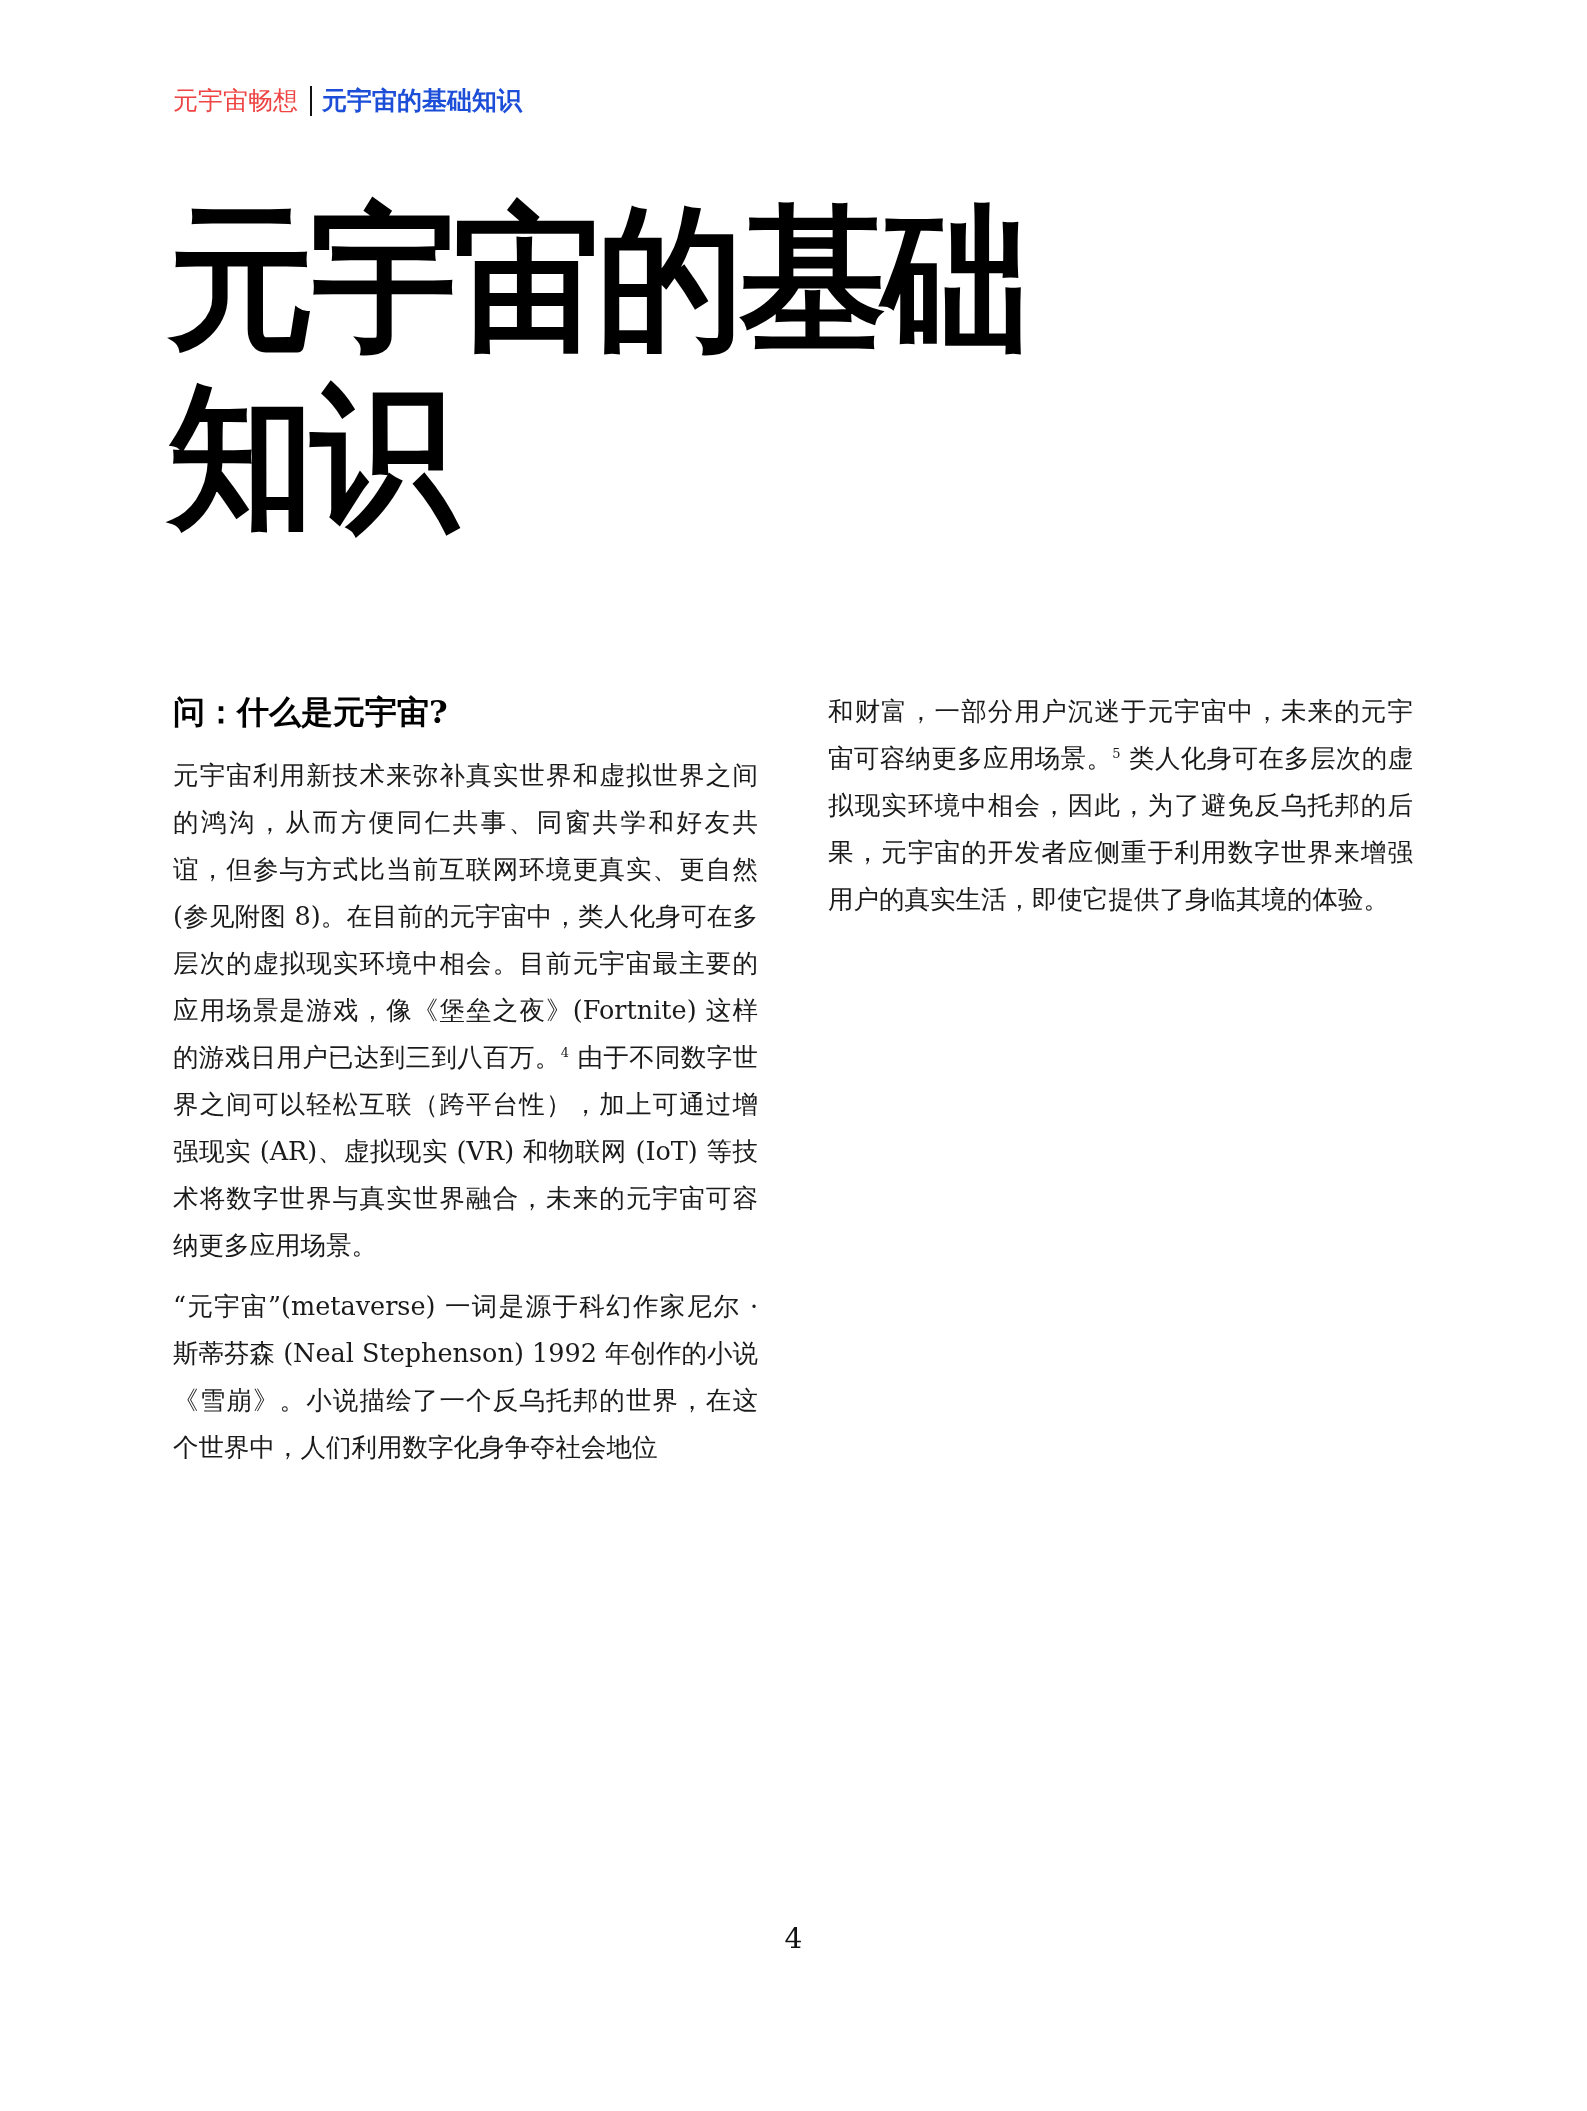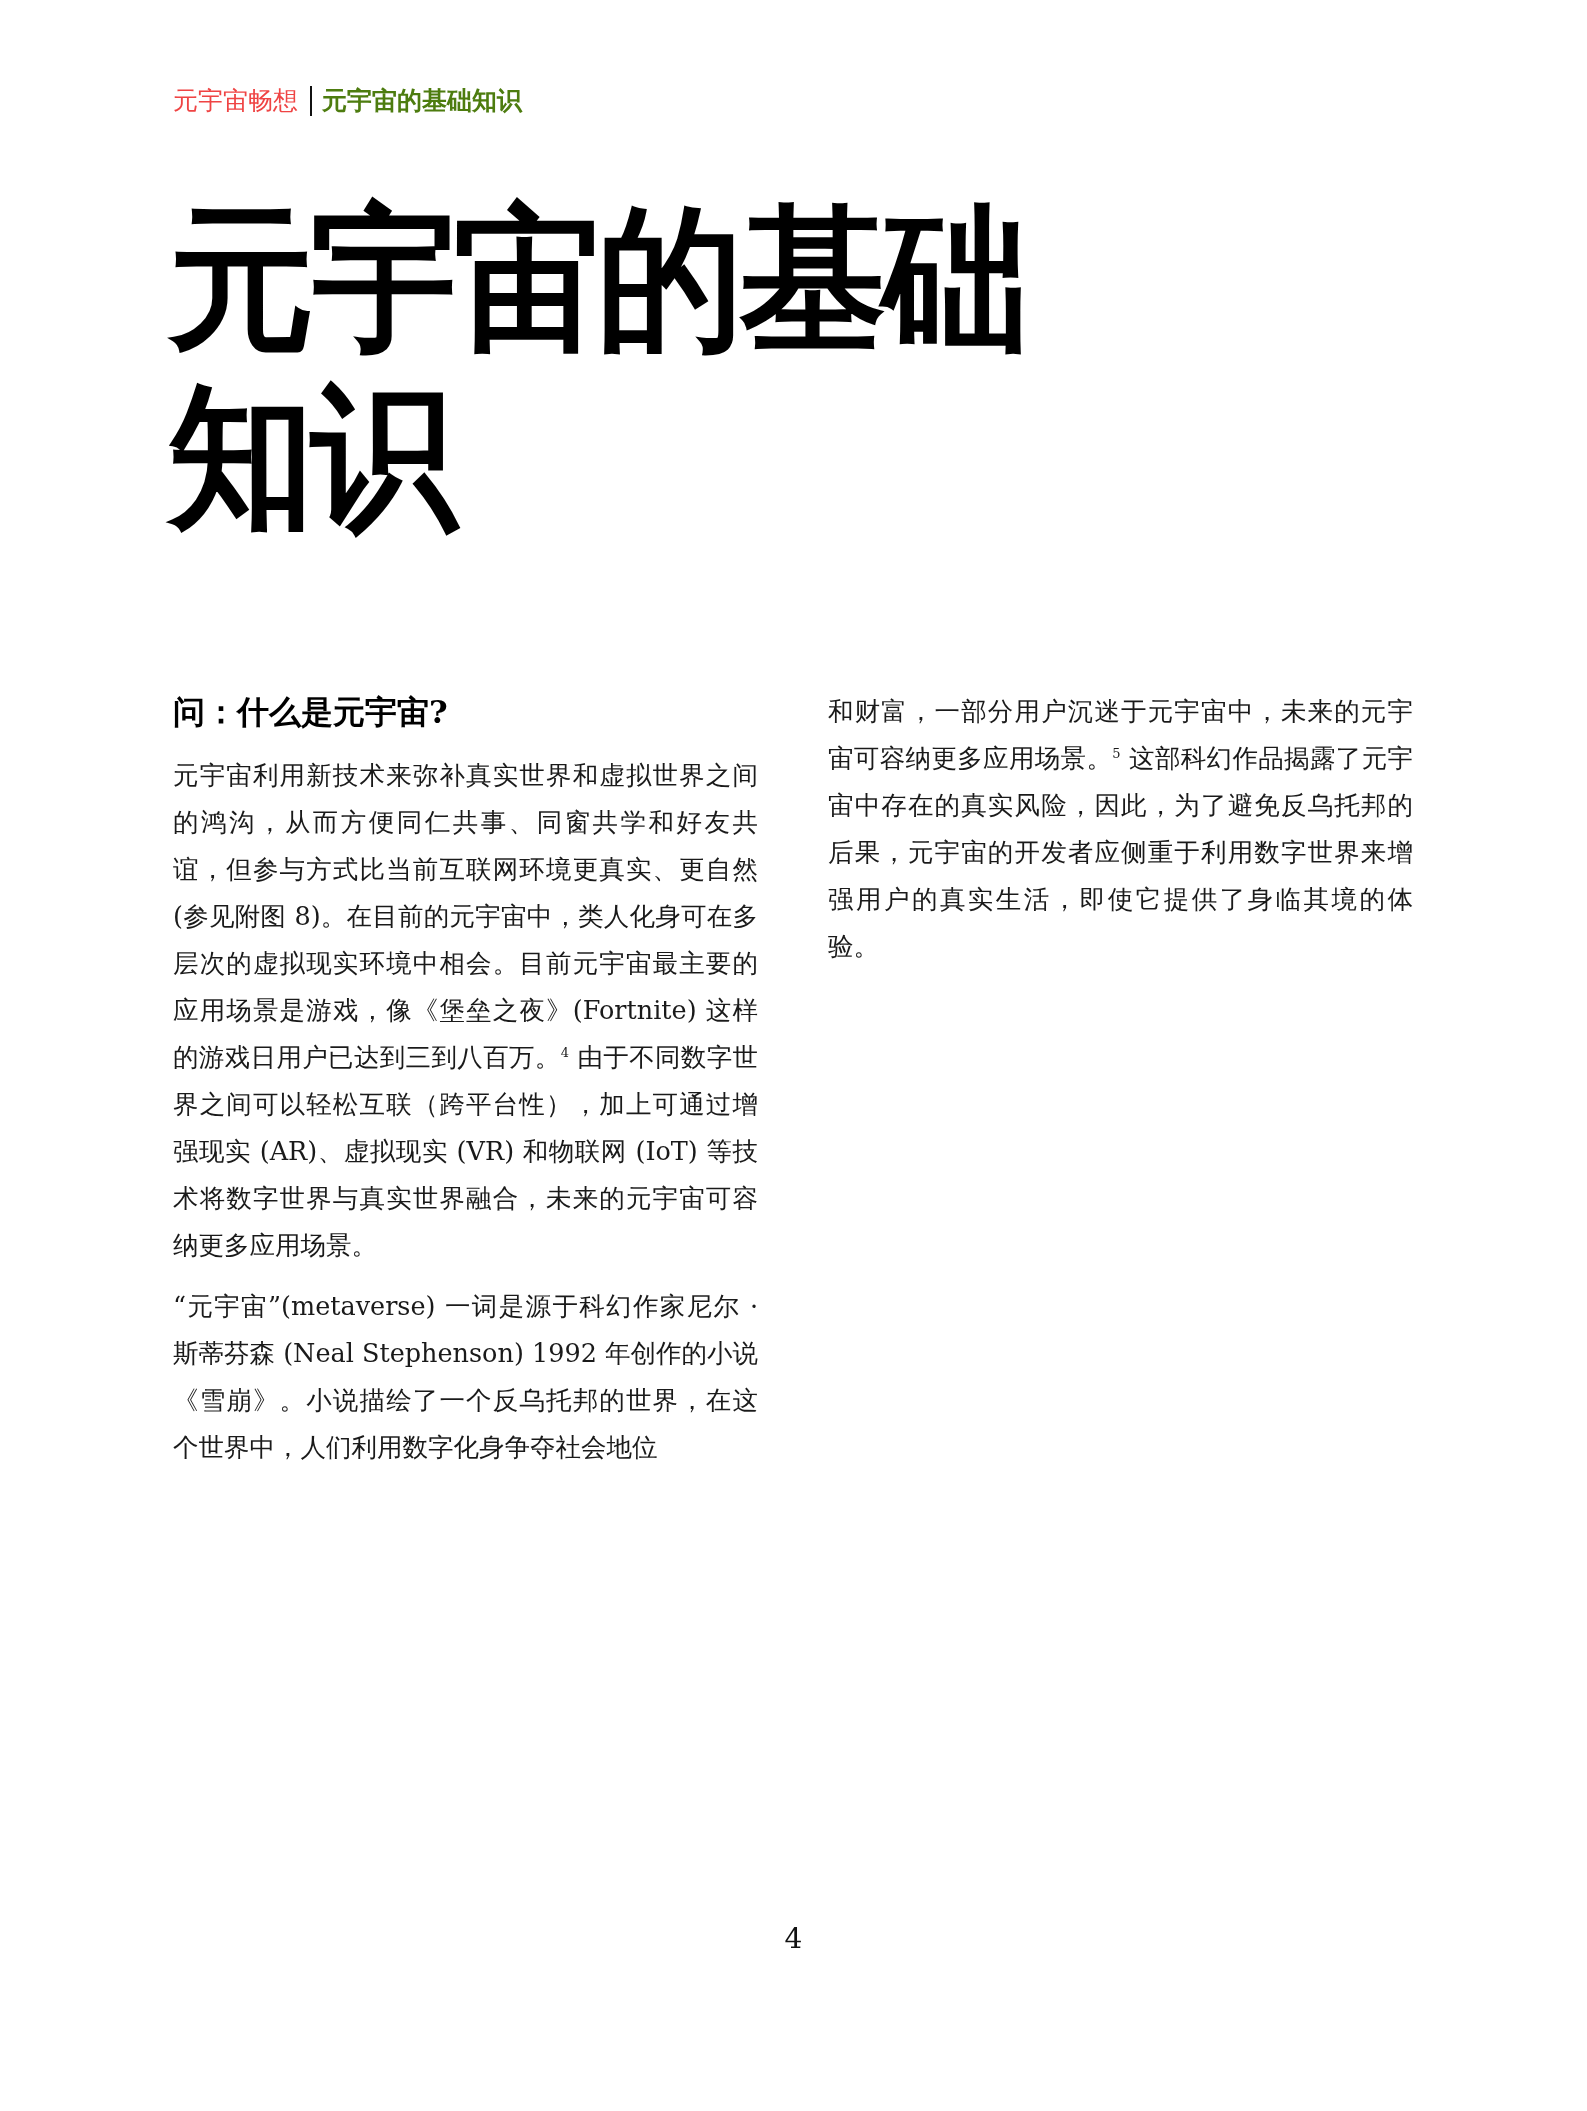--- a/index.html
+++ b/index.html
@@ -32,21 +32,21 @@
     }
     .running-header .sep {
       display: inline-block;
       width: 2px;
       height: 30px;
       background: #111;
       margin: 0 10px 0 12px;
     }
     .running-header .chapter {
       font-weight: bold;
-      color: #4d7c0f;
+      color: #1d4ed8;
       text-align: center;
     }
     .page-title {
       position: absolute;
       left: 168px;
       top: 190px;
       width: 950px;
       margin: 0;
       font-size: 156px;
       line-height: 178px;
@@ -105,16 +105,16 @@
   <span>知识</span>
 </h1>
 
 <div class="col col-left">
   <h2>问：什么是元宇宙?</h2>
   <p><span>元宇宙利用新技术来弥补真实世界和虚拟世界之间的鸿沟，从而方便同仁共事、同窗共学和好友共谊，但参与方式比当前互联网环境更真实、更自然 (参见附图 8)。在目前的元宇宙中，类人化身可在多层次的虚拟现实环境中相会。目前元宇宙最主要的应用场景是游戏，像《堡垒之夜》(Fortnite) 这样的游戏日用户已达到三到八百万。</span><sup class="fn">4</sup><span> 由于不同数字世界之间可以轻松互联（跨平台性），加上可通过增强现实 (AR)、虚拟现实 (VR) 和物联网 (IoT) 等技术将数字世界与真实世界融合，未来的元宇宙可容纳更多应用场景。</span></p>
   <p><span>“元宇宙”(metaverse) 一词是源于科幻作家尼尔 · 斯蒂芬森 (Neal Stephenson) 1992 年创作的小说《雪崩》。小说描绘了一个反乌托邦的世界，在这个世界中，人们利用数字化身争夺社会地位</span></p>
 </div>
 
 <div class="col col-right">
-  <p><span>和财富，一部分用户沉迷于元宇宙中，未来的元宇宙可容纳更多应用场景。</span><sup class="fn">5</sup><span> 这部科幻作品揭露了元宇宙中存在的真实风险，因此，为了避免反乌托邦的后果，元宇宙的开发者应侧重于利用数字世界来增强用户的真实生活，即使它提供了身临其境的体验。</span></p>
+  <p><span>和财富，一部分用户沉迷于元宇宙中，未来的元宇宙可容纳更多应用场景。</span><sup class="fn">5</sup><span> 类人化身可在多层次的虚拟现实环境中相会，因此，为了避免反乌托邦的后果，元宇宙的开发者应侧重于利用数字世界来增强用户的真实生活，即使它提供了身临其境的体验。</span></p>
 </div>
 
 <div class="page-number">4</div>
 
 </body></html>

